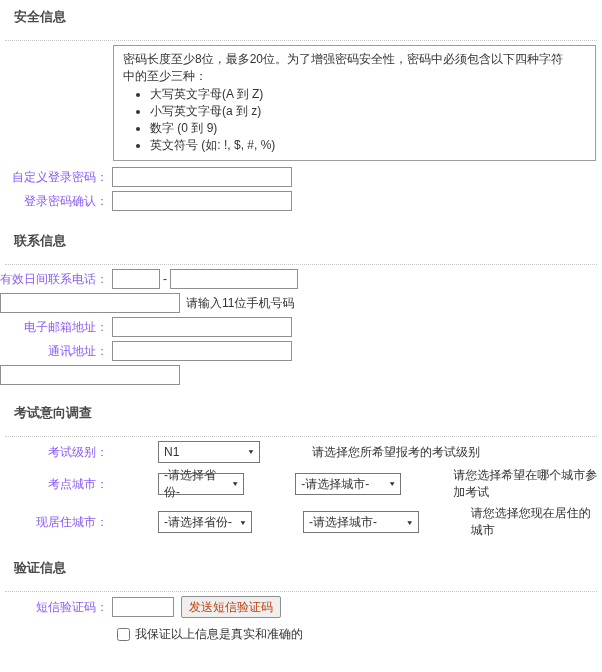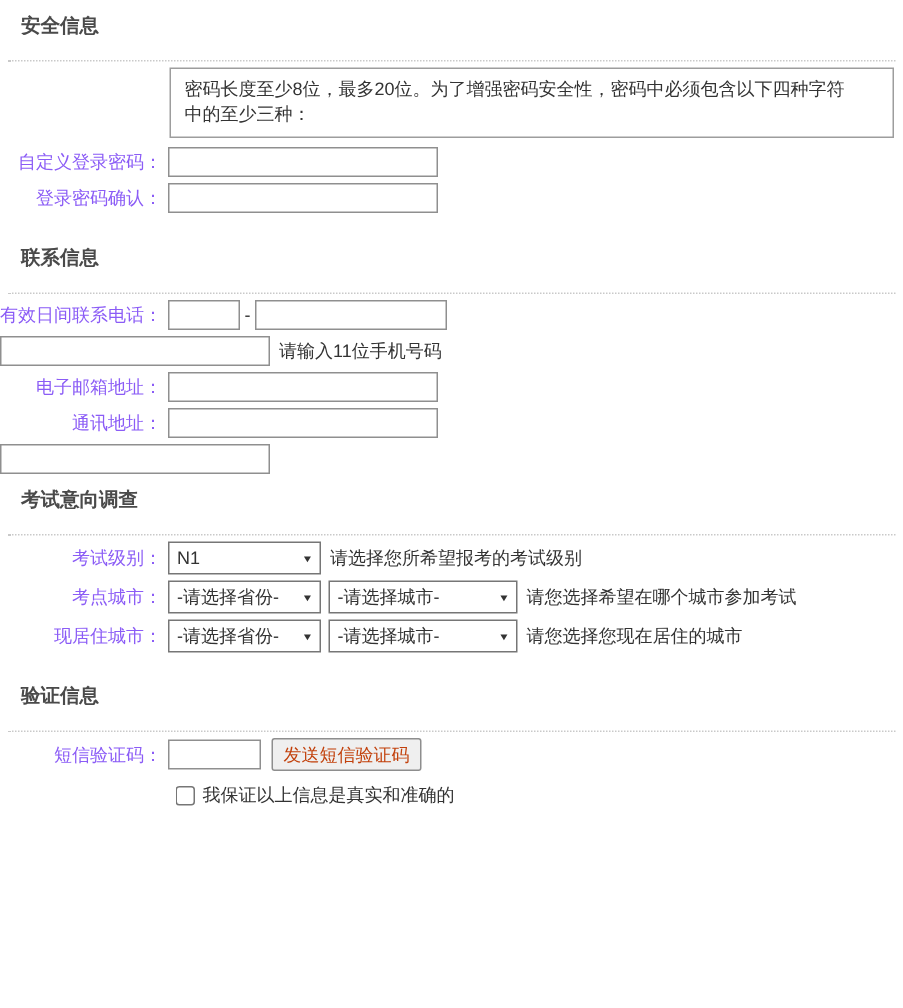--- a/index.html
+++ b/index.html
@@ -12,21 +12,21 @@
   .page { padding-top: 8px; }
   .sec-title {
     font-size: 13px; font-weight: bold; color: #4a4a4a;
     margin-left: 14px; height: 18px; line-height: 18px;
   }
   .sep {
     border-top: 1px dotted #c9c9c9;
     margin: 14px 5px 4px 5px; height: 0;
   }
   section.sec2 { margin-top: 21px; }
-  section.sec3 { margin-top: 8px; }
+  section.sec3 { margin-top: 19px; }
   section.sec4 { margin-top: 20px; }
 
   .notice-box {
     margin: 1px 6px 6px 113px;
     border: 1px solid #9d9d9d;
     background: #fff;
     padding: 5px 26px 6px 9px;
     line-height: 17px;
   }
   .notice-box ul { margin: 1px 0 0 0; padding-left: 27px; }
@@ -52,21 +52,21 @@
 
   .select {
     display: inline-flex; align-items: center; justify-content: space-between;
     height: 22px; border: 1px solid #767676; background: #fff;
     padding: 0 4px 0 5px; cursor: default; user-select: none;
   }
   .select .arrow { font-size: 8px; color: #333; margin-left: 4px; transform: scaleY(0.8); }
   .sel100 { width: 102px; }
   .sel125 { width: 126px; }
   .sel-gap { margin-left: 5px; }
-  .survey-row { margin: 4px 0; }
+  .survey-row { margin: 4px 0; gap: 46px; }
 
   .btn {
     display: inline-block; border: 1px solid #8e8e8e; background: #efefef;
     font-family: Liberation Serif, serif; font-size: 12px; color: #c2410c;
     padding: 2px 7px; border-radius: 2px; cursor: pointer;
   }
   .sms-btn { margin-left: 7px; height: 22px; }
 
   .chk-row { display: flex; align-items: center; margin: 8px 0 0 117px; }
   .chk-row input { width: 13px; height: 13px; margin-right: 5px; }
@@ -75,20 +75,26 @@
 <body>
 
 <div class="page">
 
   <section>
     <div class="sec-title">安全信息</div>
     <div class="sep"></div>
 
     <div class="notice-box">
       <div>密码长度至少8位，最多20位。为了增强密码安全性，密码中必须包含以下四种字符中的至少三种：</div>
+      <ul>
+        <li>大写英文字母(A 到 Z)</li>
+        <li>小写英文字母(a 到 z)</li>
+        <li>数字 (0 到 9)</li>
+        <li>英文符号 (如: !, $, #, %)</li>
+      </ul>
     </div>
 
     <div class="form-row">
       <span class="lbl">自定义登录密码：</span>
       <input type="password" class="txt w180" style="">
     </div>
     <div class="form-row">
       <span class="lbl">登录密码确认：</span>
       <input type="password" class="txt w180" style="">
     </div>

